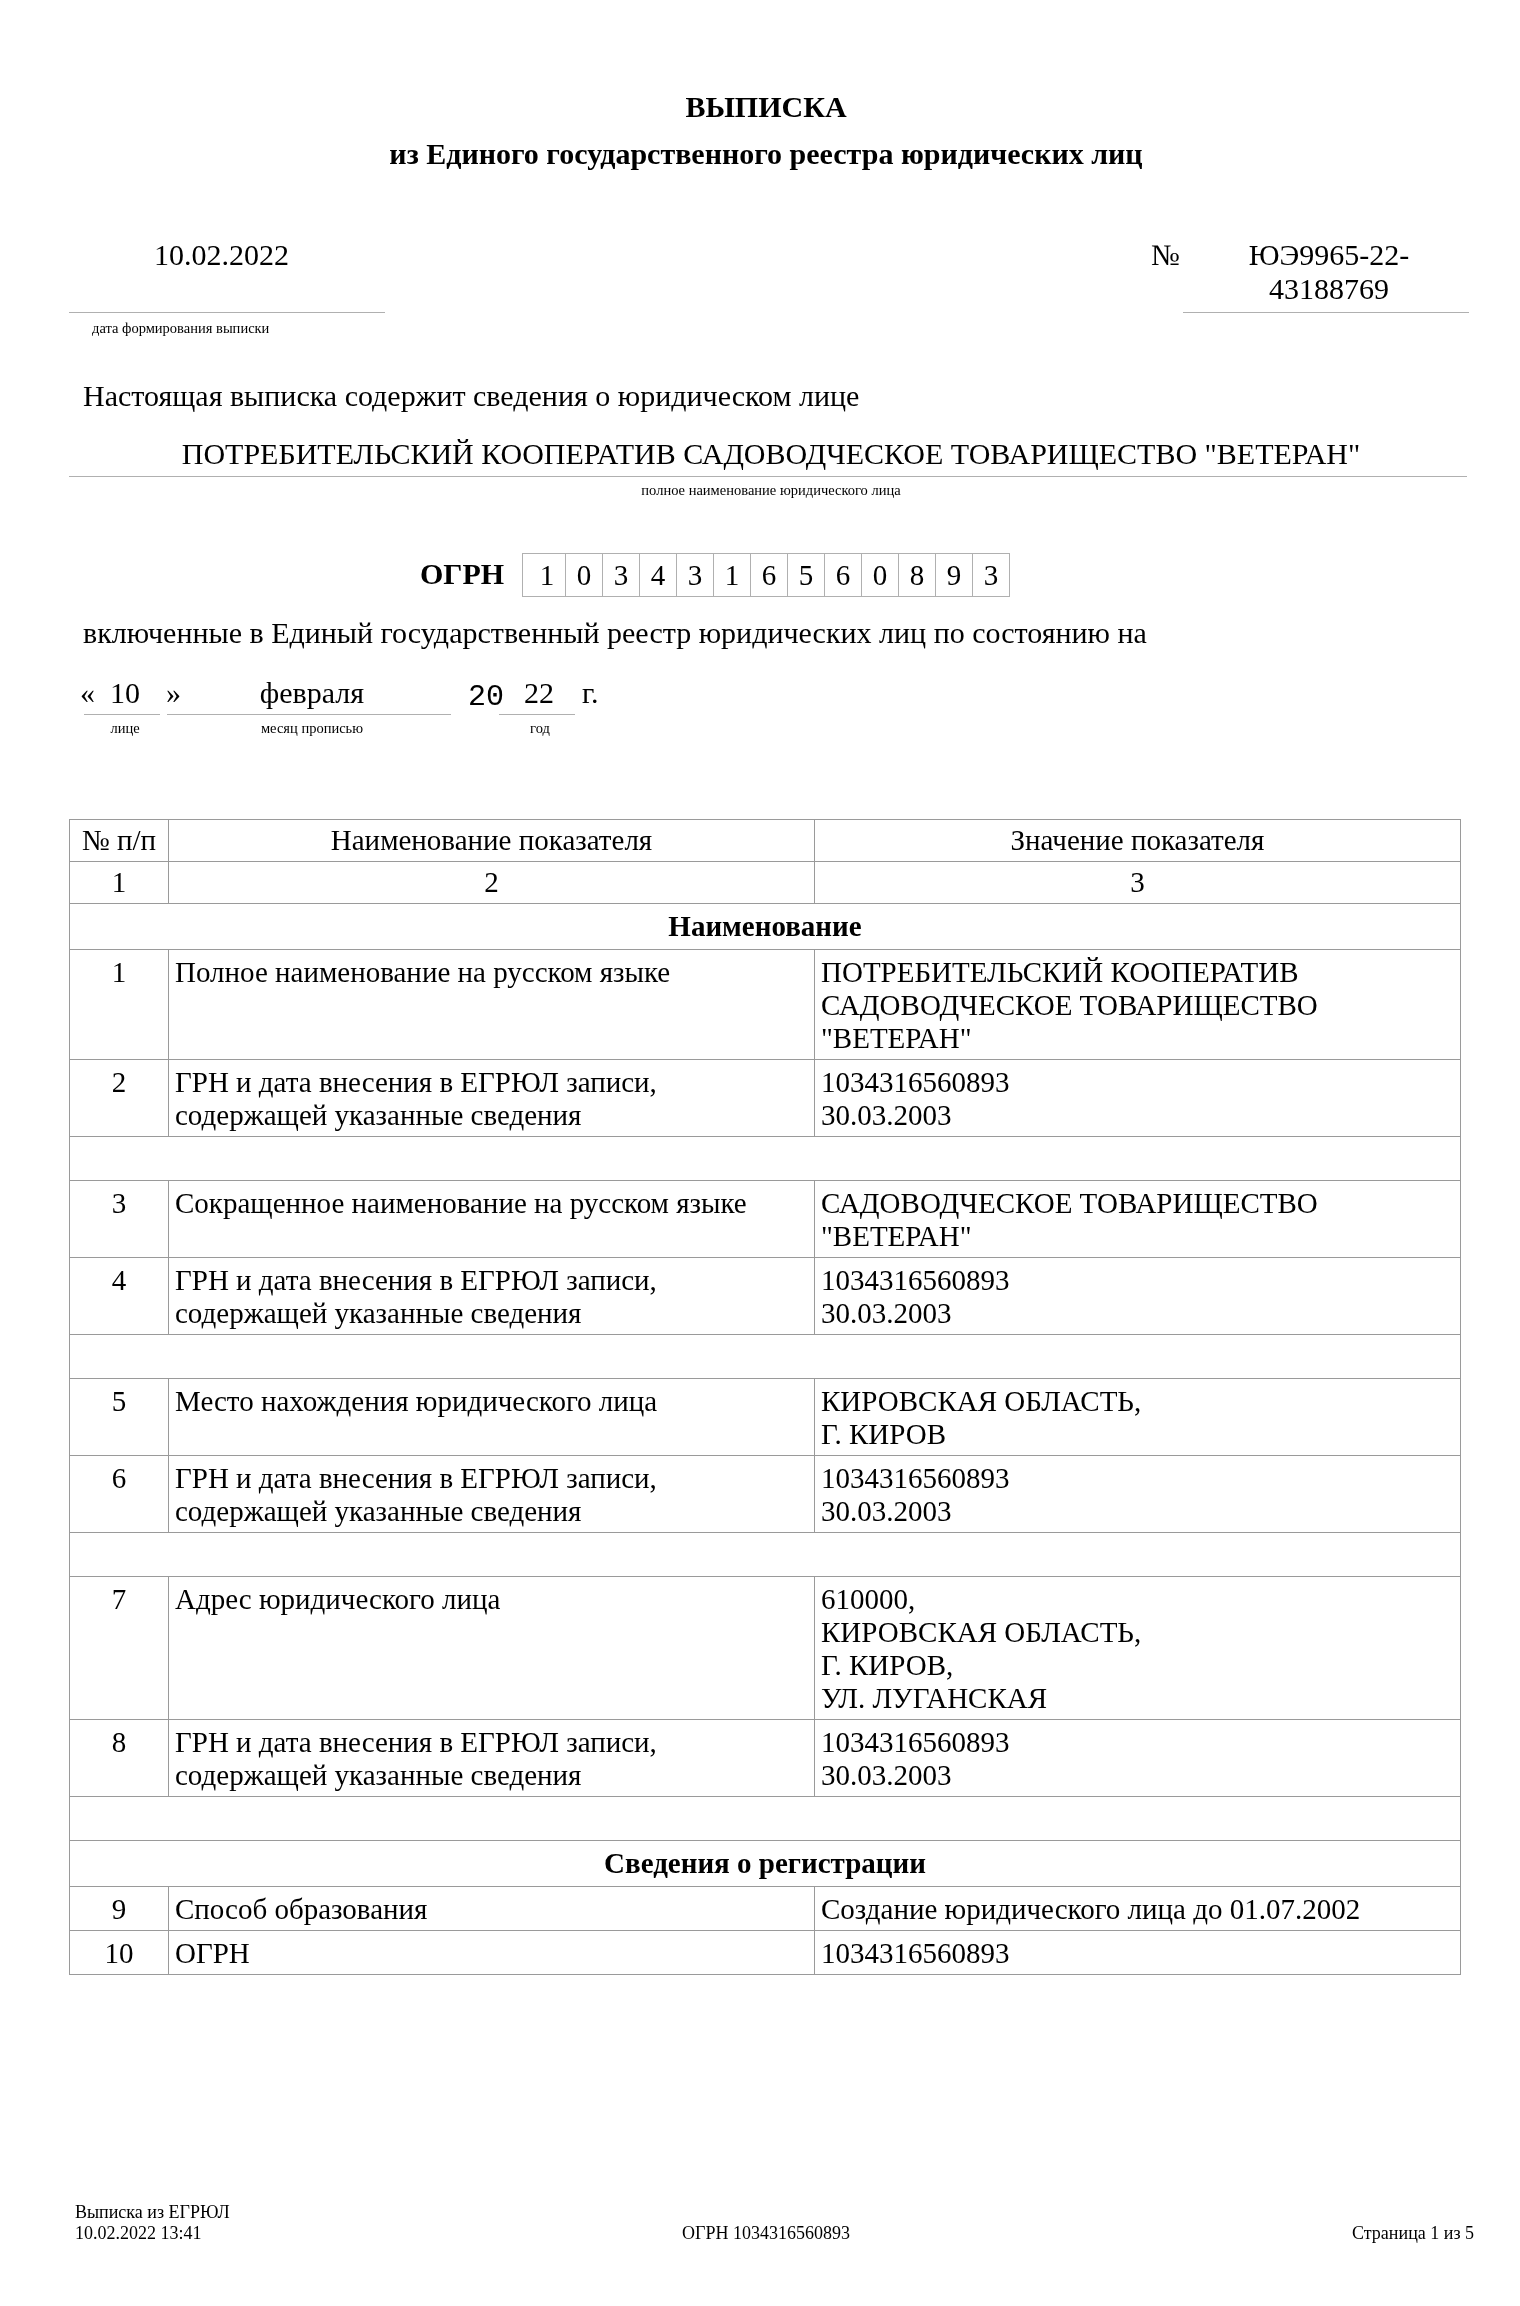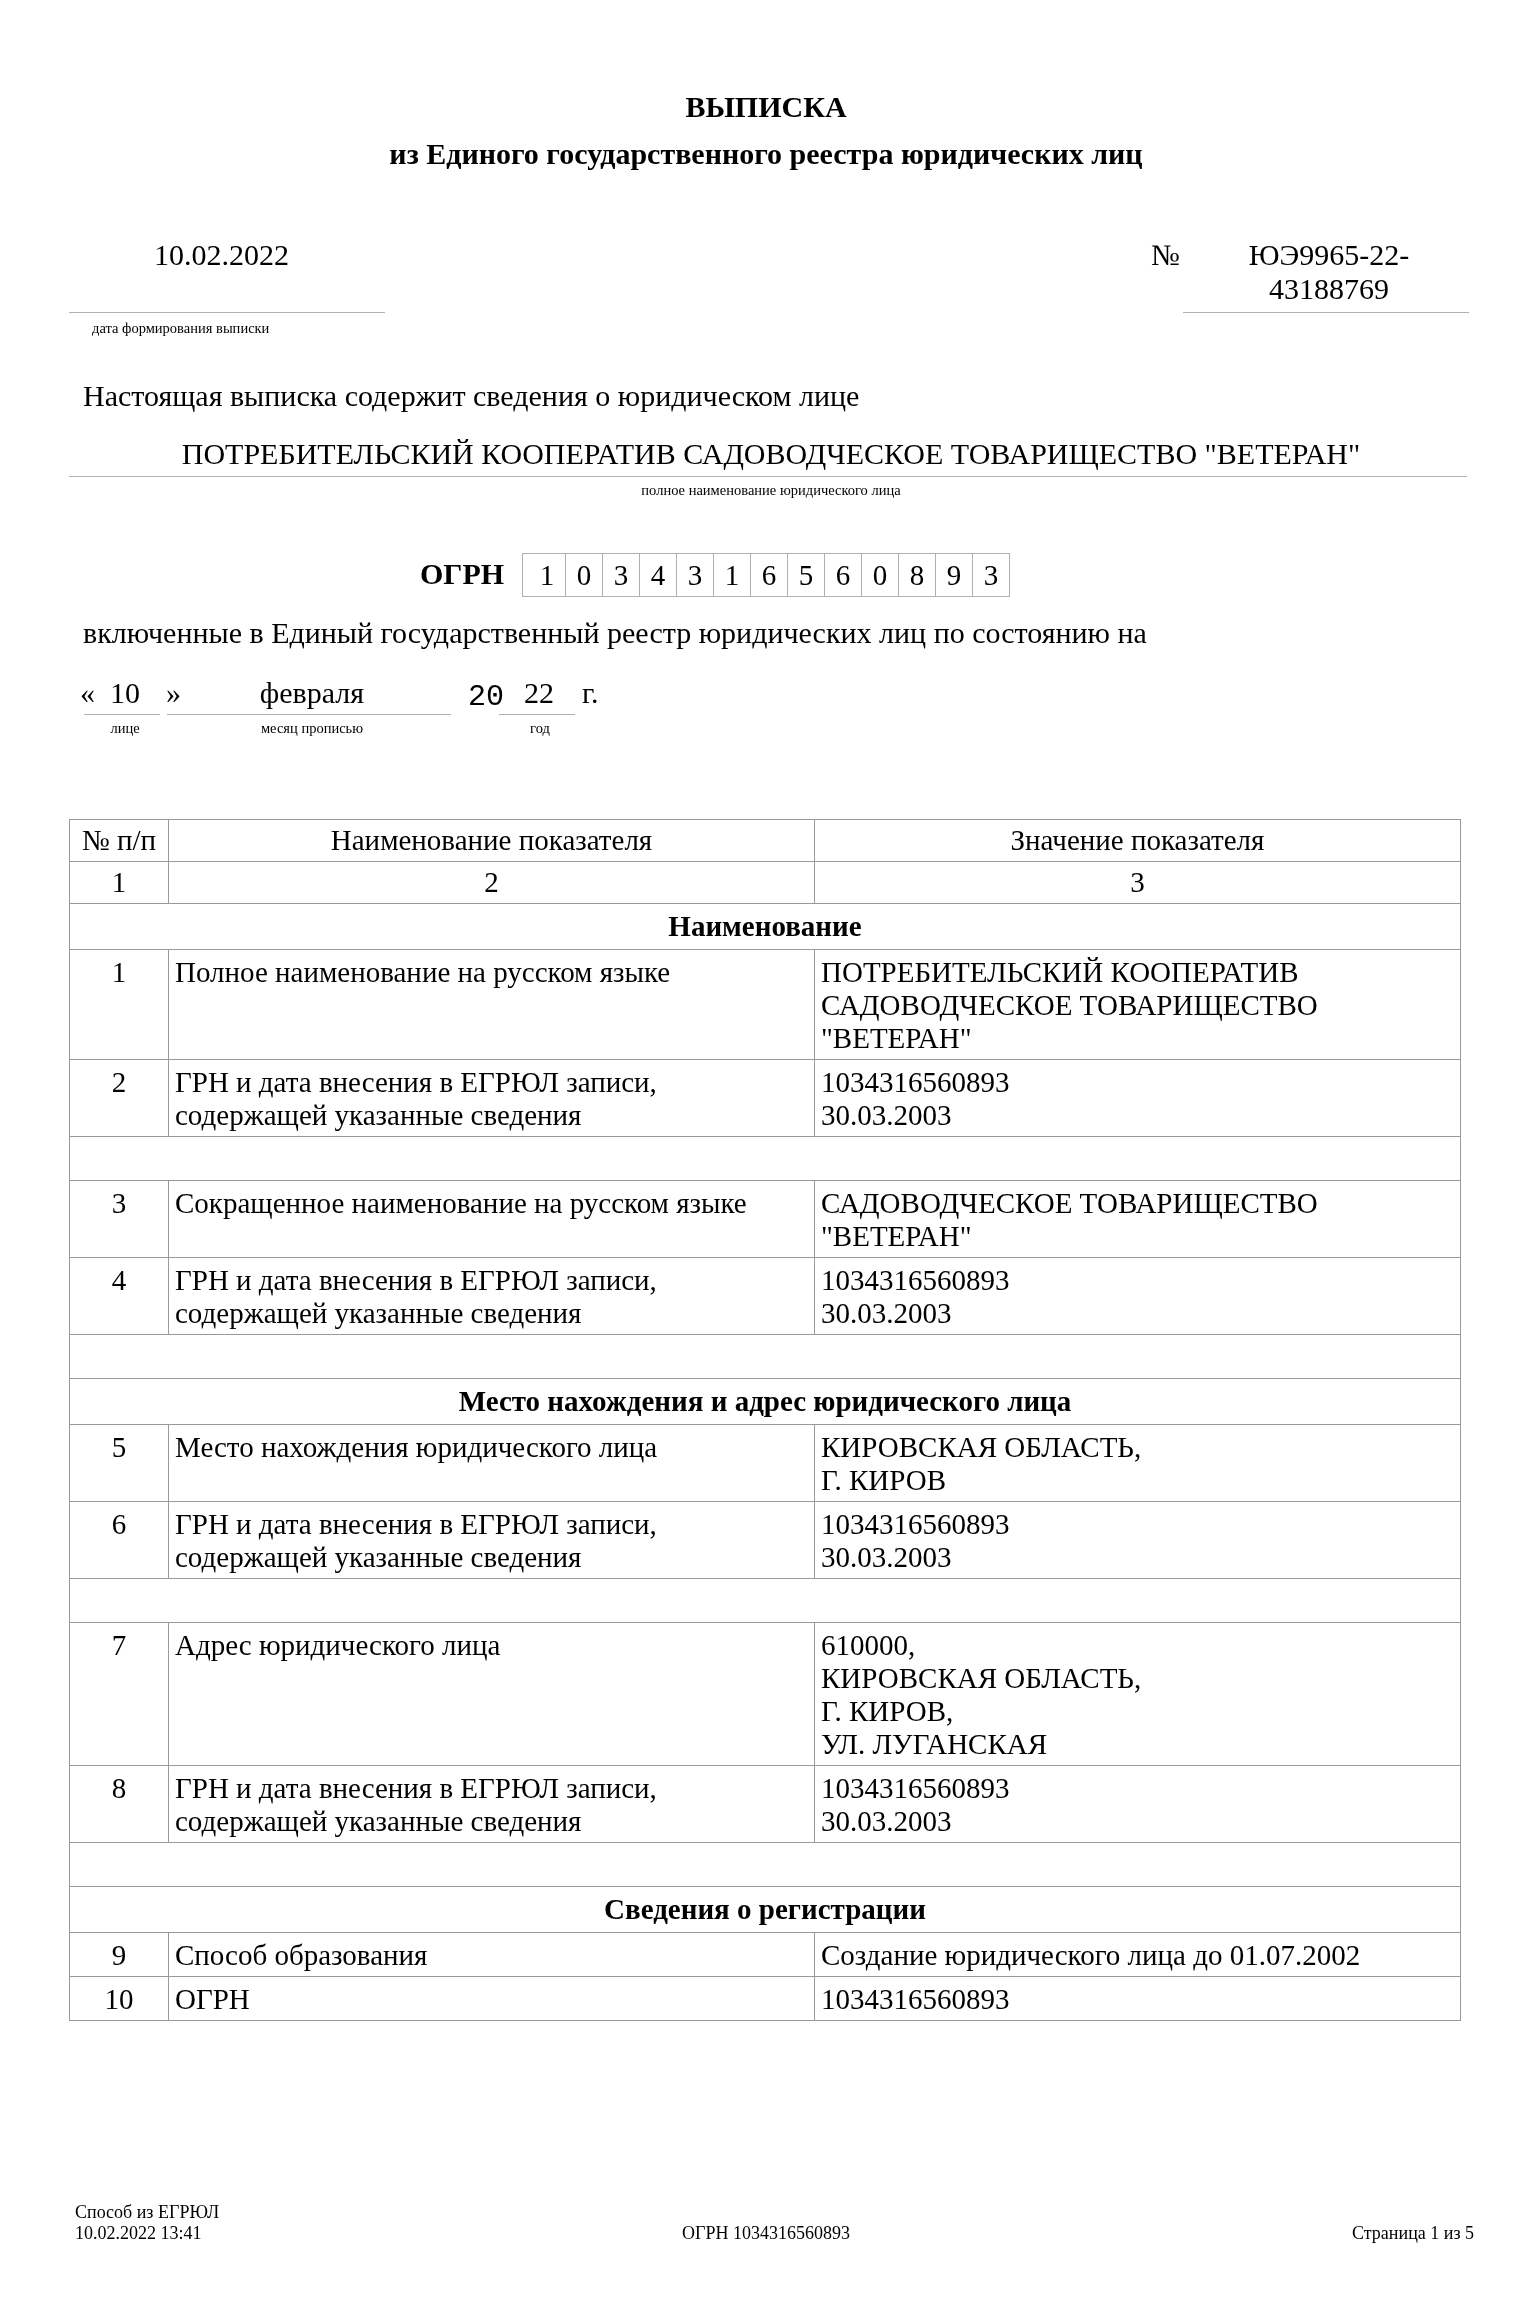--- a/index.html
+++ b/index.html
@@ -116,23 +116,20 @@
       </tr>
       <tr>
         <td class="num">4</td>
         <td class="name">ГРН и дата внесения в ЕГРЮЛ записи, содержащей указанные сведения</td>
         <td class="val">1034316560893
 30.03.2003</td>
       </tr>
       <tr class="blank">
         <td colspan="3"></td>
       </tr>
-      <tr class="section">
-        <td colspan="3">Место нахождения и адрес юридического лица</td>
-      </tr>
       <tr>
         <td class="num">5</td>
         <td class="name">Место нахождения юридического лица</td>
         <td class="val">КИРОВСКАЯ ОБЛАСТЬ,
 Г. КИРОВ</td>
       </tr>
       <tr>
         <td class="num">6</td>
         <td class="name">ГРН и дата внесения в ЕГРЮЛ записи, содержащей указанные сведения</td>
         <td class="val">1034316560893
@@ -168,17 +165,17 @@
       </tr>
       <tr>
         <td class="num">10</td>
         <td class="name">ОГРН</td>
         <td class="val">1034316560893</td>
       </tr>
     </tbody>
 </table>
 
 <div class="abs footer" style="left:69px; top:2202px;">
-  <div>Способ из ЕГРЮЛ</div>
+  <div>Выписка из ЕГРЮЛ</div>
   <div>10.02.2022 13:41</div>
 </div>
 <div class="abs footer" style="left:0; width:1520px; top:2223px; text-align:center;">ОГРН 1034316560893</div>
 <div class="abs footer" style="right:46px; top:2223px;">Страница 1 из 5</div>
 
 </body></html>

